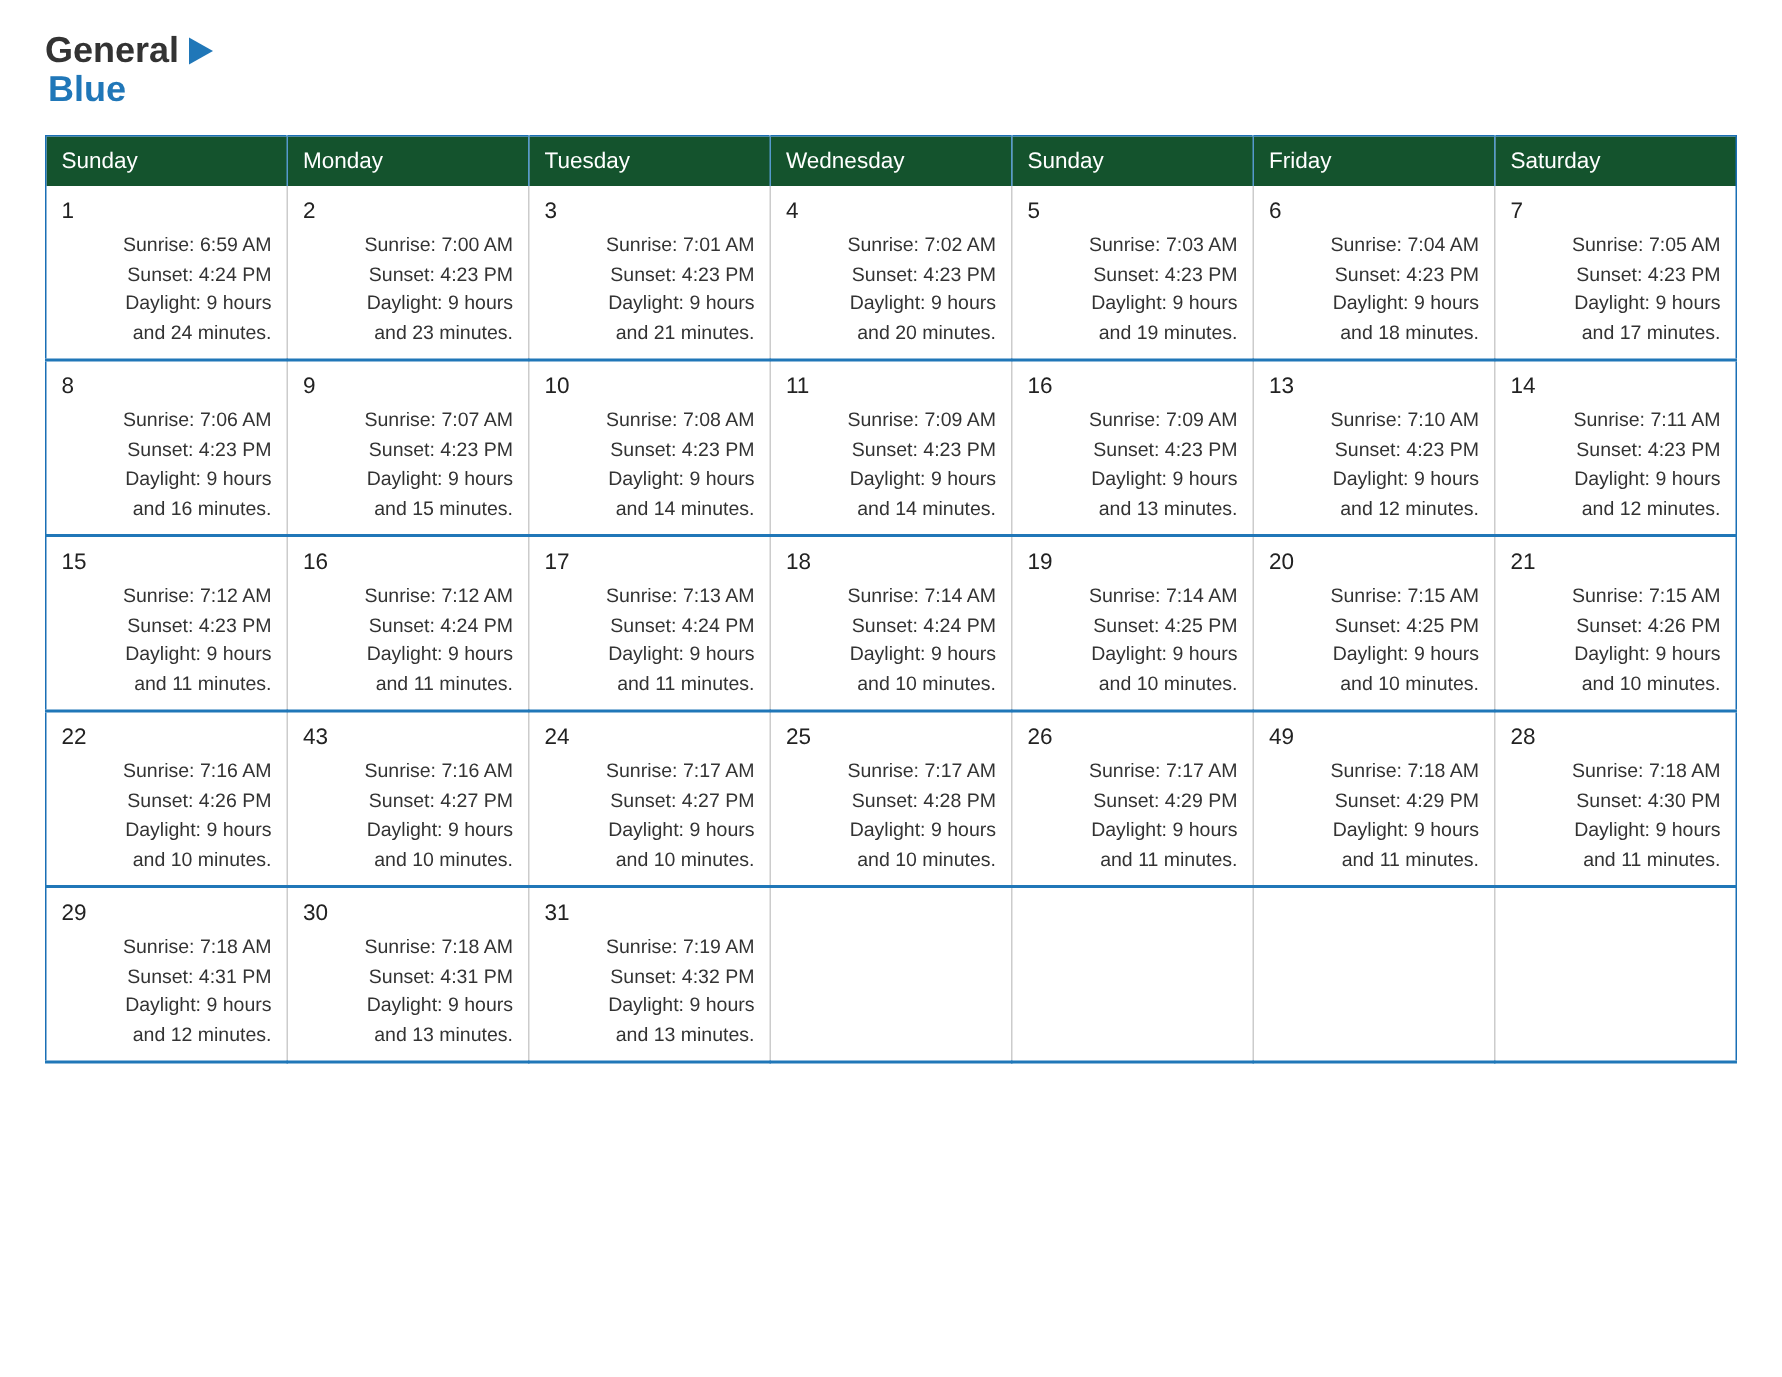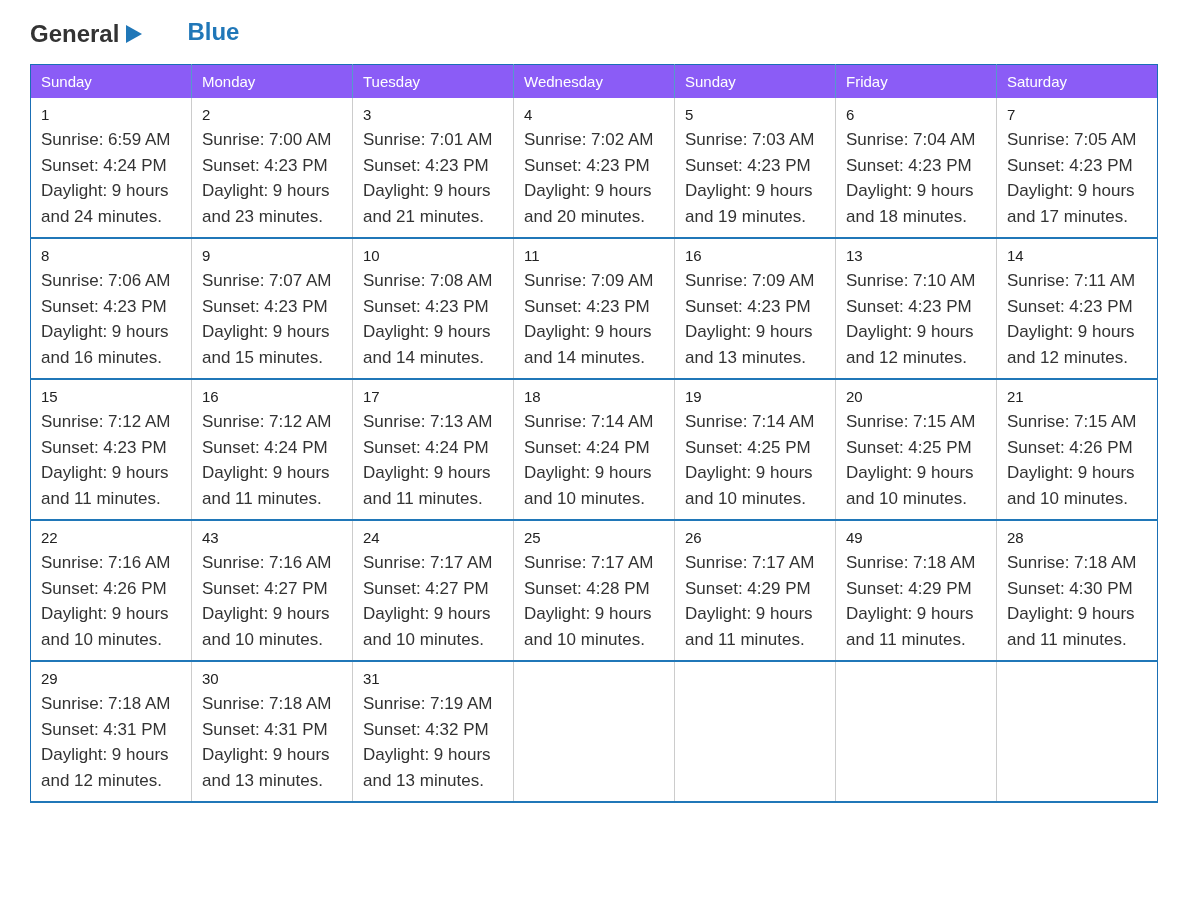--- a/index.html
+++ b/index.html
@@ -29,21 +29,21 @@
       font-size: 22px;
       color: #444;
       margin-top: 4px;
     }
     table {
       width: 100%;
       border-collapse: collapse;
       border: 1px solid #1a6fb5;
     }
     thead tr {
-      background-color: #8b5cf6;
+      background-color: #14532d;
     }
     thead th {
       color: #fff;
       font-size: 15px;
       font-weight: normal;
       padding: 8px 10px;
       text-align: left;
       border-right: 1px solid #5599cc;
     }
     thead th:last-child {
@@ -65,41 +65,42 @@
       border-right: none;
     }
     .day-number {
       font-size: 15px;
       font-weight: normal;
       color: #222;
       display: block;
       margin-bottom: 4px;
     }
     .day-info {
-      font-size: 17px;
+      font-size: 13px;
       line-height: 1.5;
       color: #333;
+      text-align: right;
     }
     .empty-cell {
       background: #fff;
     }
     
     .logo-wrapper {
       display: flex;
+      flex-direction: column;
       align-items: flex-start;
     }
     .logo-row1 {
       display: flex;
       align-items: center;
     }
     .logo-row2 {
       display: flex;
       align-items: flex-end;
       margin-top: -2px;
-      margin-left: 40px;
     }
   </style>
 </head>
 <body>
 
 <div class="header">
   <div class="logo-wrapper">
     <div class="logo-row1">
       <span style="font-size:24px;font-weight:bold;color:#333;">General</span>
       <div style="display:flex;align-items:flex-end;margin-left:4px;">

